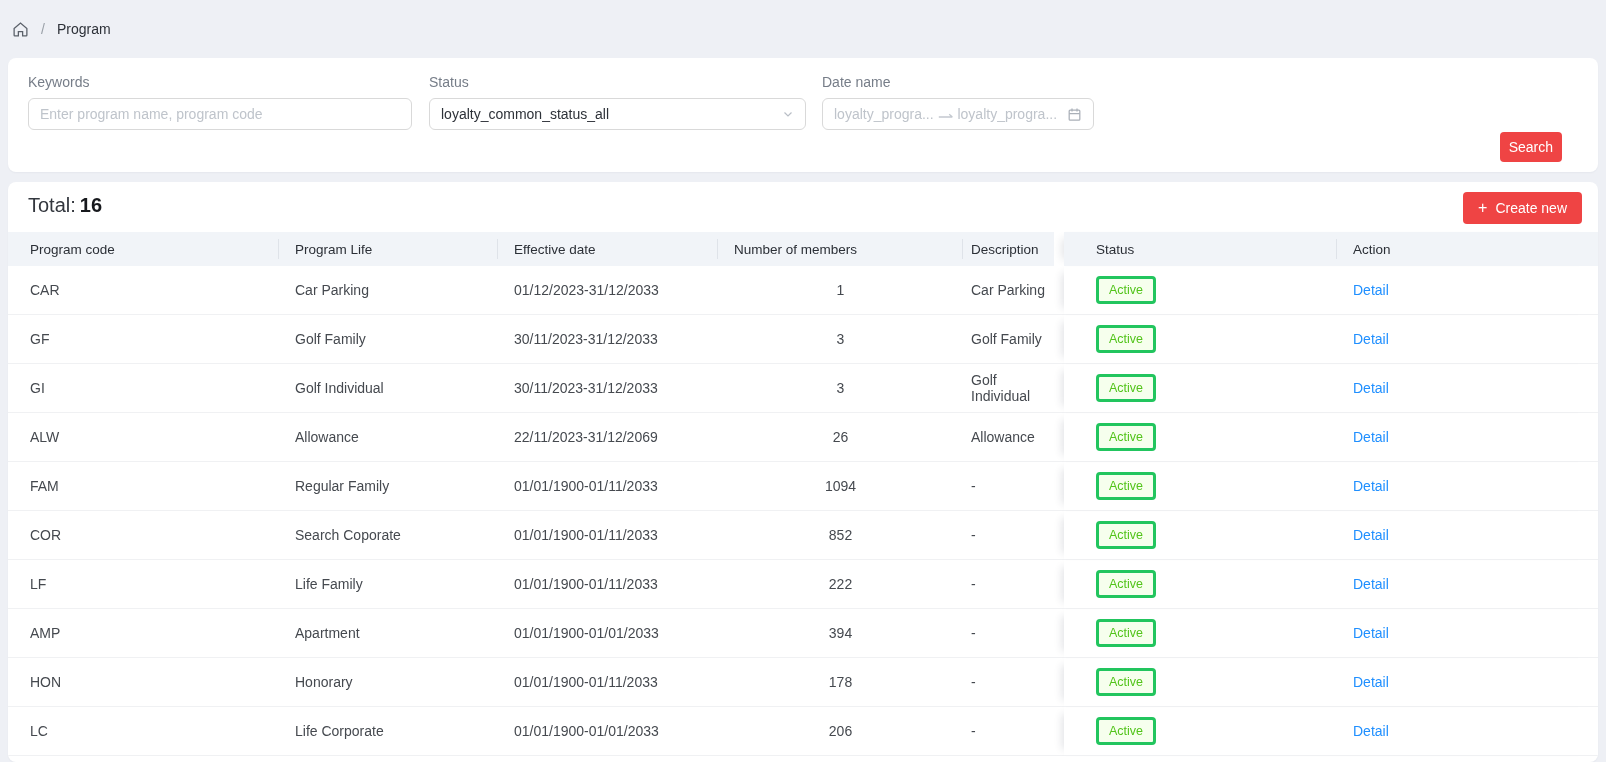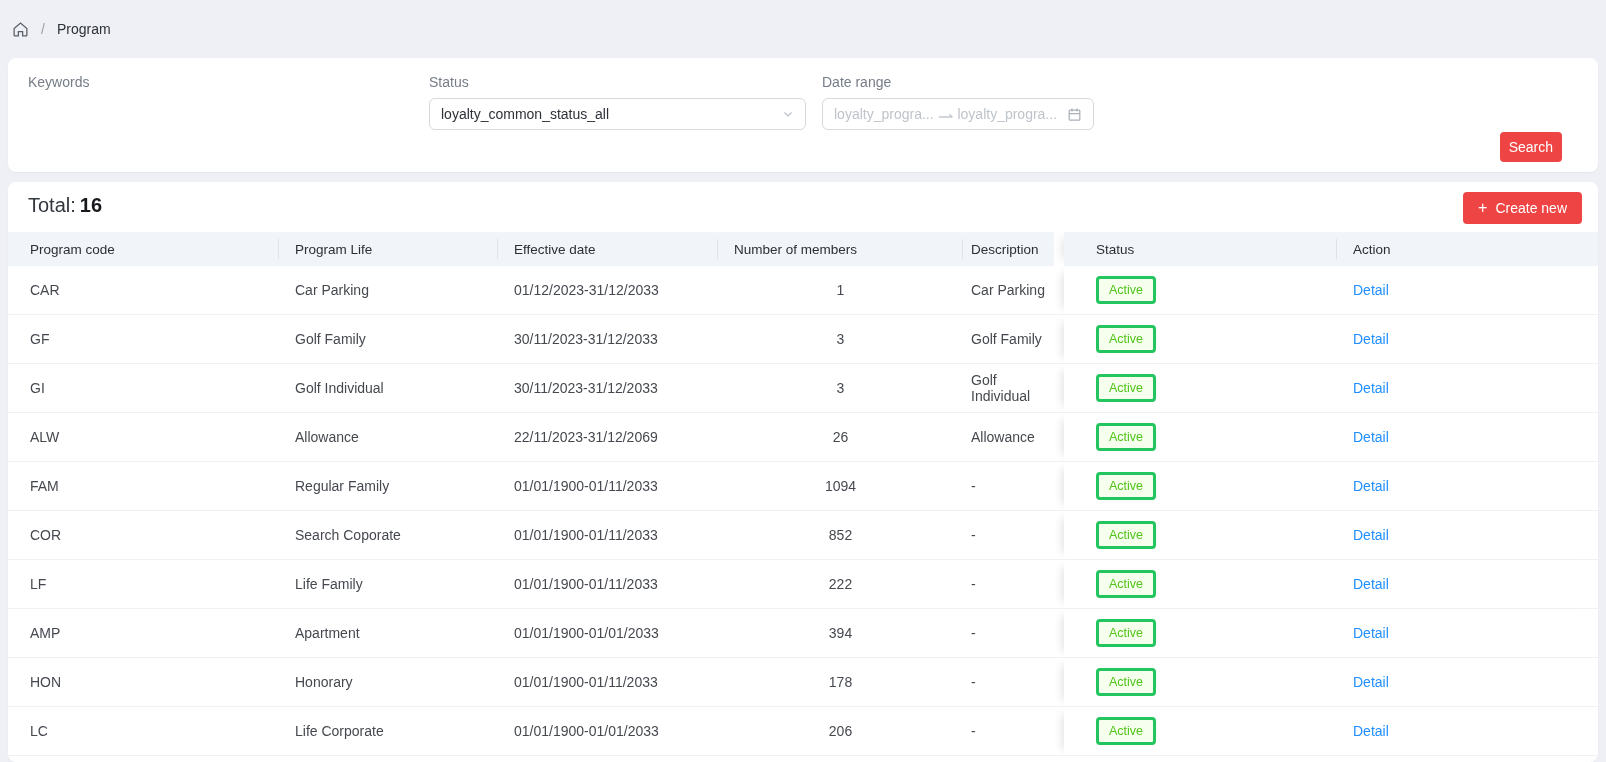--- a/index.html
+++ b/index.html
@@ -96,34 +96,35 @@
       </svg>
     </span>
     <span class="sep">/</span>
     <span class="current">Program</span>
   </div>
 
   <div class="card filter-card">
     <div class="filter-grid">
       <div class="field f-keywords">
         <div class="flabel">Keywords</div>
+        <input class="control" type="text" placeholder="Enter program name, program code" style="">
       </div>
       <div class="field f-status">
         <div class="flabel">Status</div>
         <div class="control select">
           <span class="sel-value">loyalty_common_status_all</span>
           <span class="chev">
             <svg width="12" height="12" viewBox="0 0 24 24" fill="none" stroke="currentColor" stroke-width="2.4">
               <path d="M5 9 L12 16 L19 9"></path>
             </svg>
           </span>
         </div>
       </div>
       <div class="field f-range">
-        <div class="flabel">Date range</div>
+        <div class="flabel">Date name</div>
         <div class="control range">
           <span class="ph">loyalty_progra...</span>
           <span class="swap">
             <svg width="16" height="10" viewBox="0 0 20 10" fill="none" stroke="currentColor" stroke-width="1.6">
               <path d="M1 5 H18 M14 1.5 L18 5"></path>
             </svg>
           </span>
           <span class="ph">loyalty_progra...</span>
           <span class="cal">
             <svg width="15" height="15" viewBox="0 0 24 24" fill="none" stroke="currentColor" stroke-width="2">

